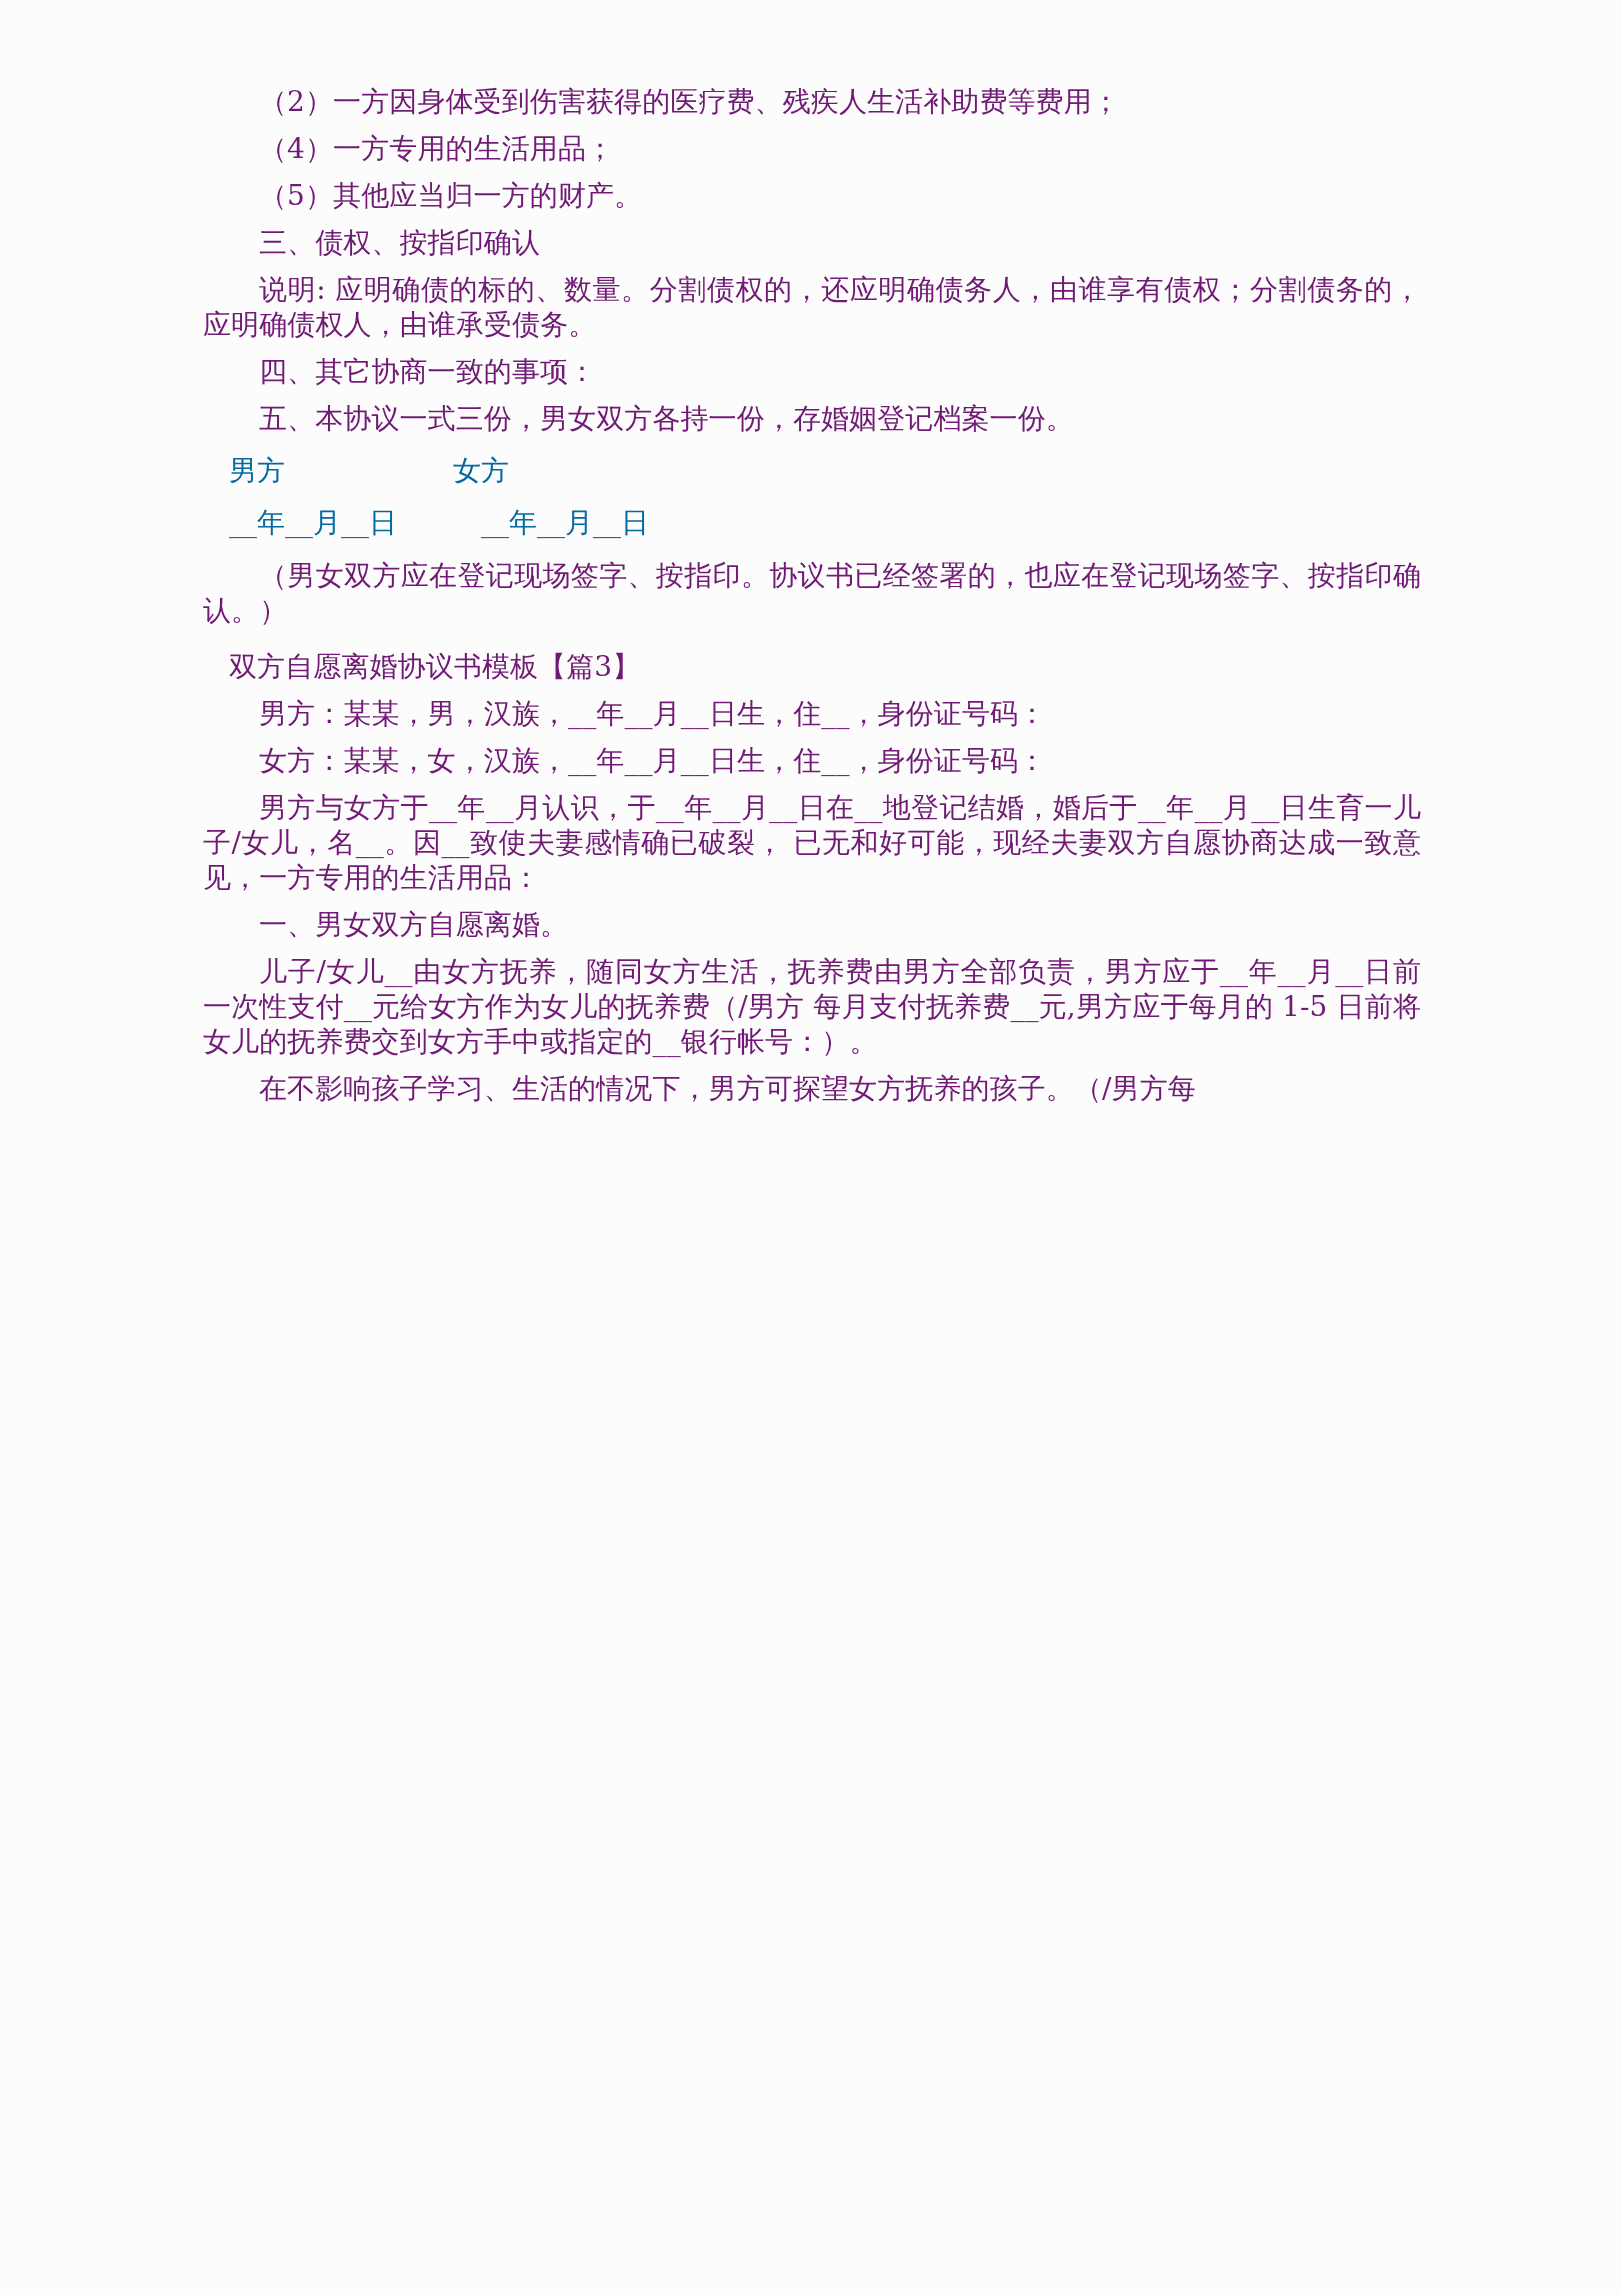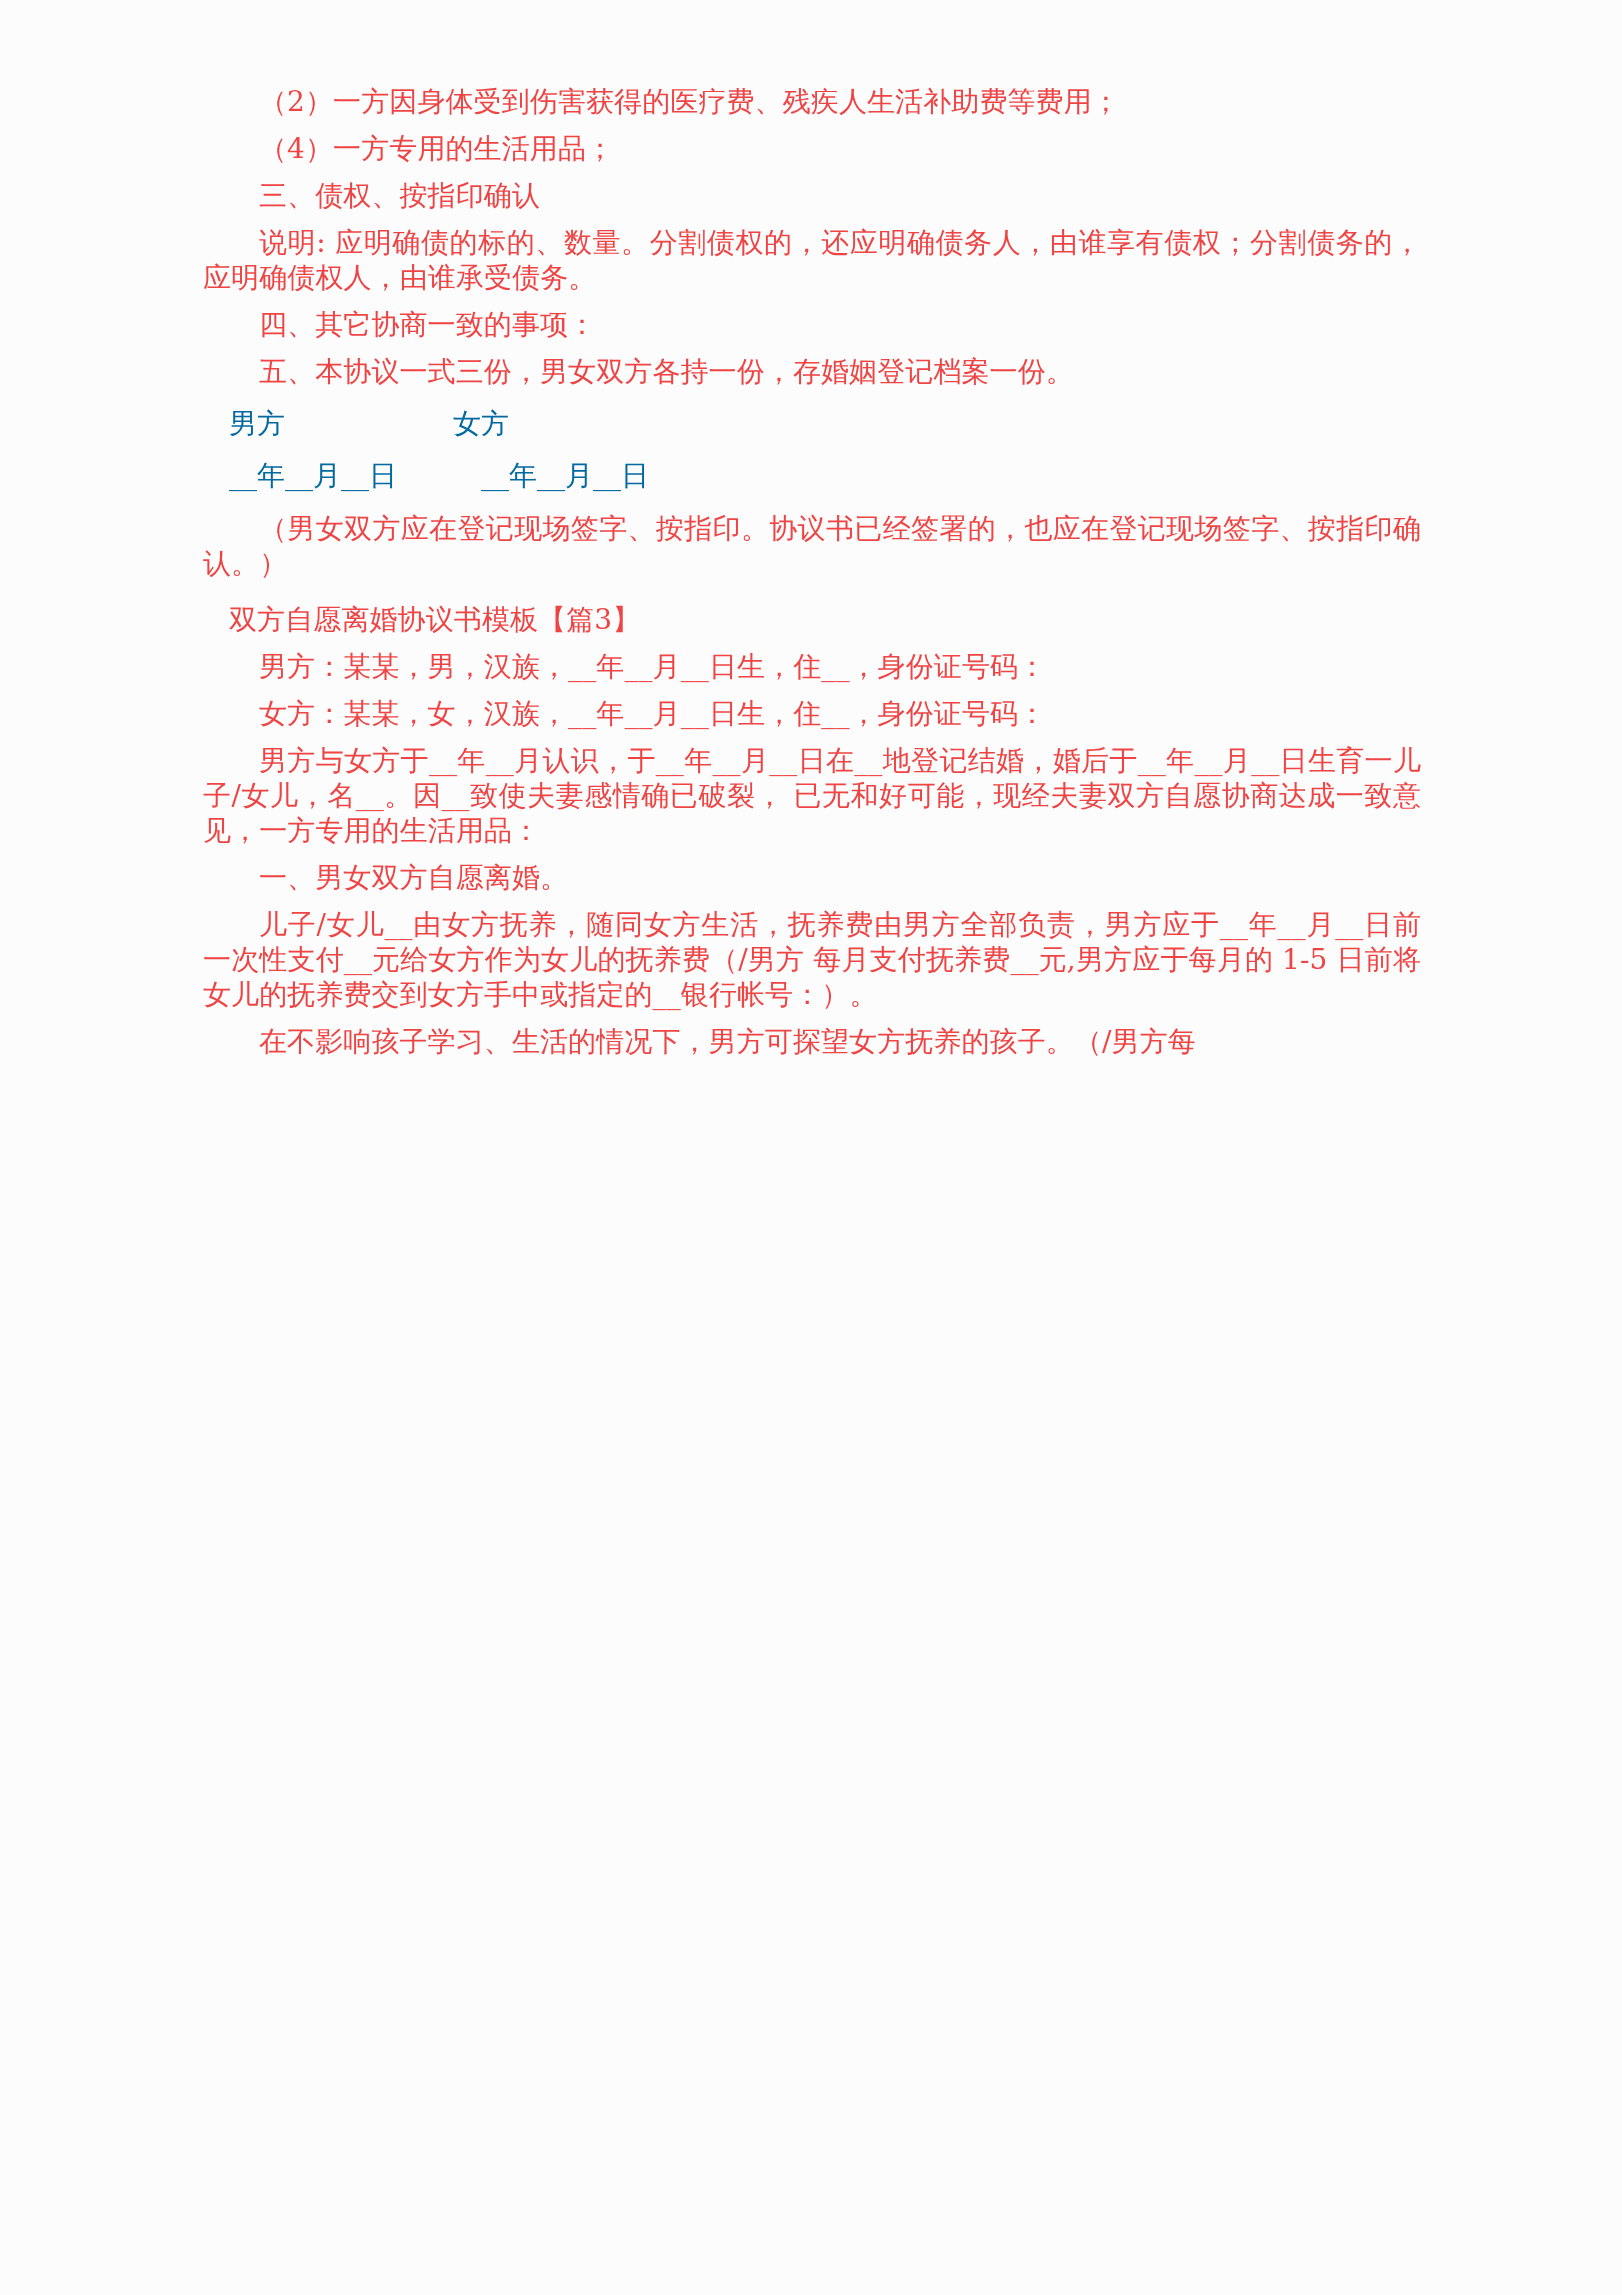--- a/index.html
+++ b/index.html
@@ -20,21 +20,21 @@
   .doc-body {
     position: absolute;
     left: 203px;
     top: 84px;
     width: 1218px;
   }
   .para {
     font-family: "DejaVu Serif", "Liberation Serif", serif;
     font-size: 28px;
     line-height: 35px;
-    color: #ef4444;
+    color: #701a75;
     text-align: justify;
     text-justify: inter-ideograph;
     margin: 0 0 12px 0;
     letter-spacing: 0.1px;
     word-break: break-all;
     font-weight: 400;
   }
   .para.indent {
     text-indent: 56px;
   }
@@ -55,20 +55,21 @@
   .spacer-med { height: 9.2px; }
 </style>
 </head>
 <body>
 
 <div class="page">
   <div class="doc-body">
 
     <p class="para indent">（2）一方因身体受到伤害获得的医疗费、残疾人生活补助费等费用；</p>
     <p class="para indent">（4）一方专用的生活用品；</p>
+    <p class="para indent">（5）其他应当归一方的财产。</p>
     <p class="para indent">三、债权、按指印确认</p>
     <p class="para indent">说明: 应明确债的标的、数量。分割债权的，还应明确债务人，由谁享有债权；分割债务的，应明确债权人，由谁承受债务。</p>
     <p class="para indent">四、其它协商一致的事项：</p>
     <p class="para indent">五、本协议一式三份，男女双方各持一份，存婚姻登记档案一份。</p>
 
     <div class="spacer-small"></div>
     <div class="sig-row">男方　　　　　　女方</div>
     <div class="spacer-small"></div>
     <div class="sig-row">__年__月__日　　　__年__月__日</div>
     <div class="spacer-small"></div>

